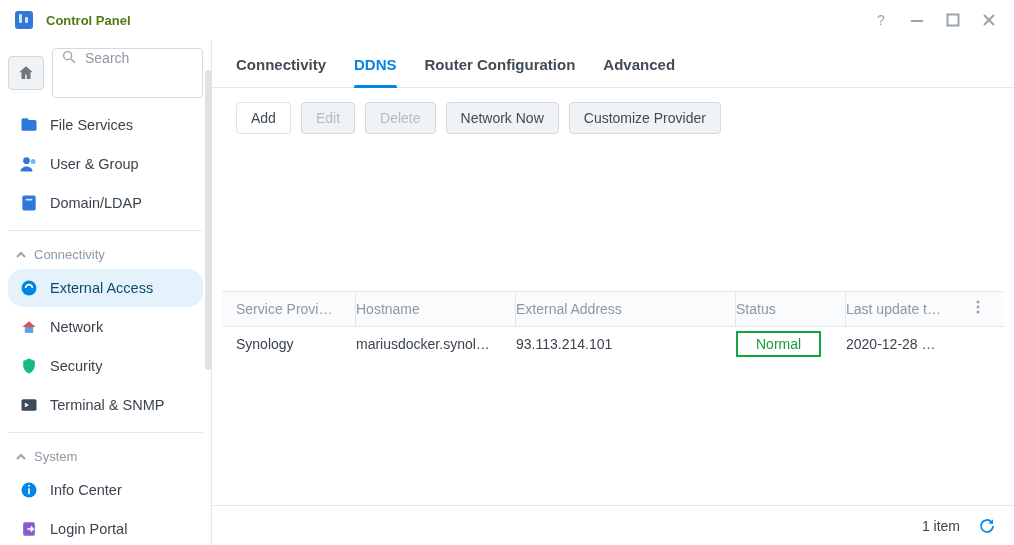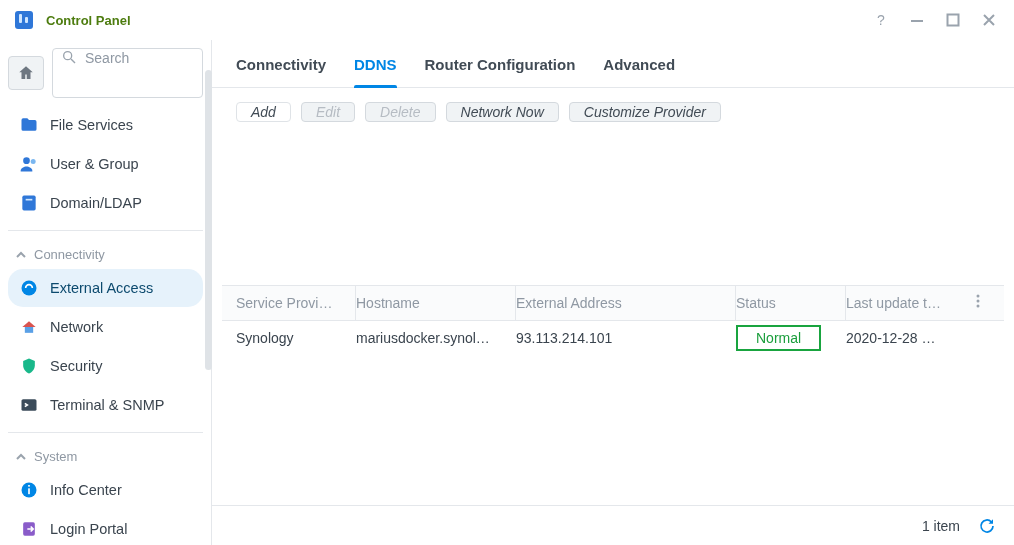--- a/index.html
+++ b/index.html
@@ -47,21 +47,21 @@
   .side-scroll-thumb { position:absolute; top:30px; right:-1px; width:7px; height:300px; background:#dfe3e7; border-radius:4px; }
 
   
   .main { flex:1; display:flex; flex-direction:column; }
   .tabs { display:flex; gap:28px; padding:16px 24px 0 24px; border-bottom:1px solid var(--border); }
   .tab { padding-bottom:14px; font-weight:700; font-size:15px; color:#414b55; cursor:pointer; position:relative; }
   .tab.active { color:var(--blue); }
   .tab.active::after { content:""; position:absolute; left:0; right:0; bottom:-1px; height:3px; background:var(--blue); border-radius:2px 2px 0 0; }
 
   .toolbar { display:flex; gap:10px; padding:14px 24px; }
-  .btn { height:20px; padding:0 14px; border:1px solid var(--btn-border); border-radius:4px; background:var(--btn-bg); color:#414b55; font-size:14px; cursor:pointer;font-style:italic; }
+  .btn { height:32px; padding:0 14px; border:1px solid var(--btn-border); border-radius:4px; background:var(--btn-bg); color:#414b55; font-size:14px; cursor:pointer; }
   .btn:disabled { color:#b6bcc3; cursor:default; }
   .btn.plain { background:#fff; border-color:#dfe3e7; }
 
   .table { flex:1; display:flex; flex-direction:column; padding:0 10px 0 10px;justify-content:center; }
   .thead, .trow { display:grid; grid-template-columns: 120px 160px 220px 110px 120px 24px; align-items:center; }
   .thead { height:36px; border-top:1px solid var(--border); border-bottom:1px solid var(--border); color:var(--muted); font-size:14px; padding:0 14px; background:var(--head-bg); }
   .thead .th { white-space:nowrap; overflow:hidden; text-overflow:ellipsis; padding-right:8px; border-right:1px solid var(--border); height:100%; display:flex; align-items:center; }
   .thead .th:nth-child(5), .thead .th:nth-child(6) { border-right:none; }
   .thead .more { color:var(--muted); text-align:center; cursor:pointer; }
   .trow { height:36px; padding:0 14px; border-bottom:1px solid transparent; color:#3a444e; }

